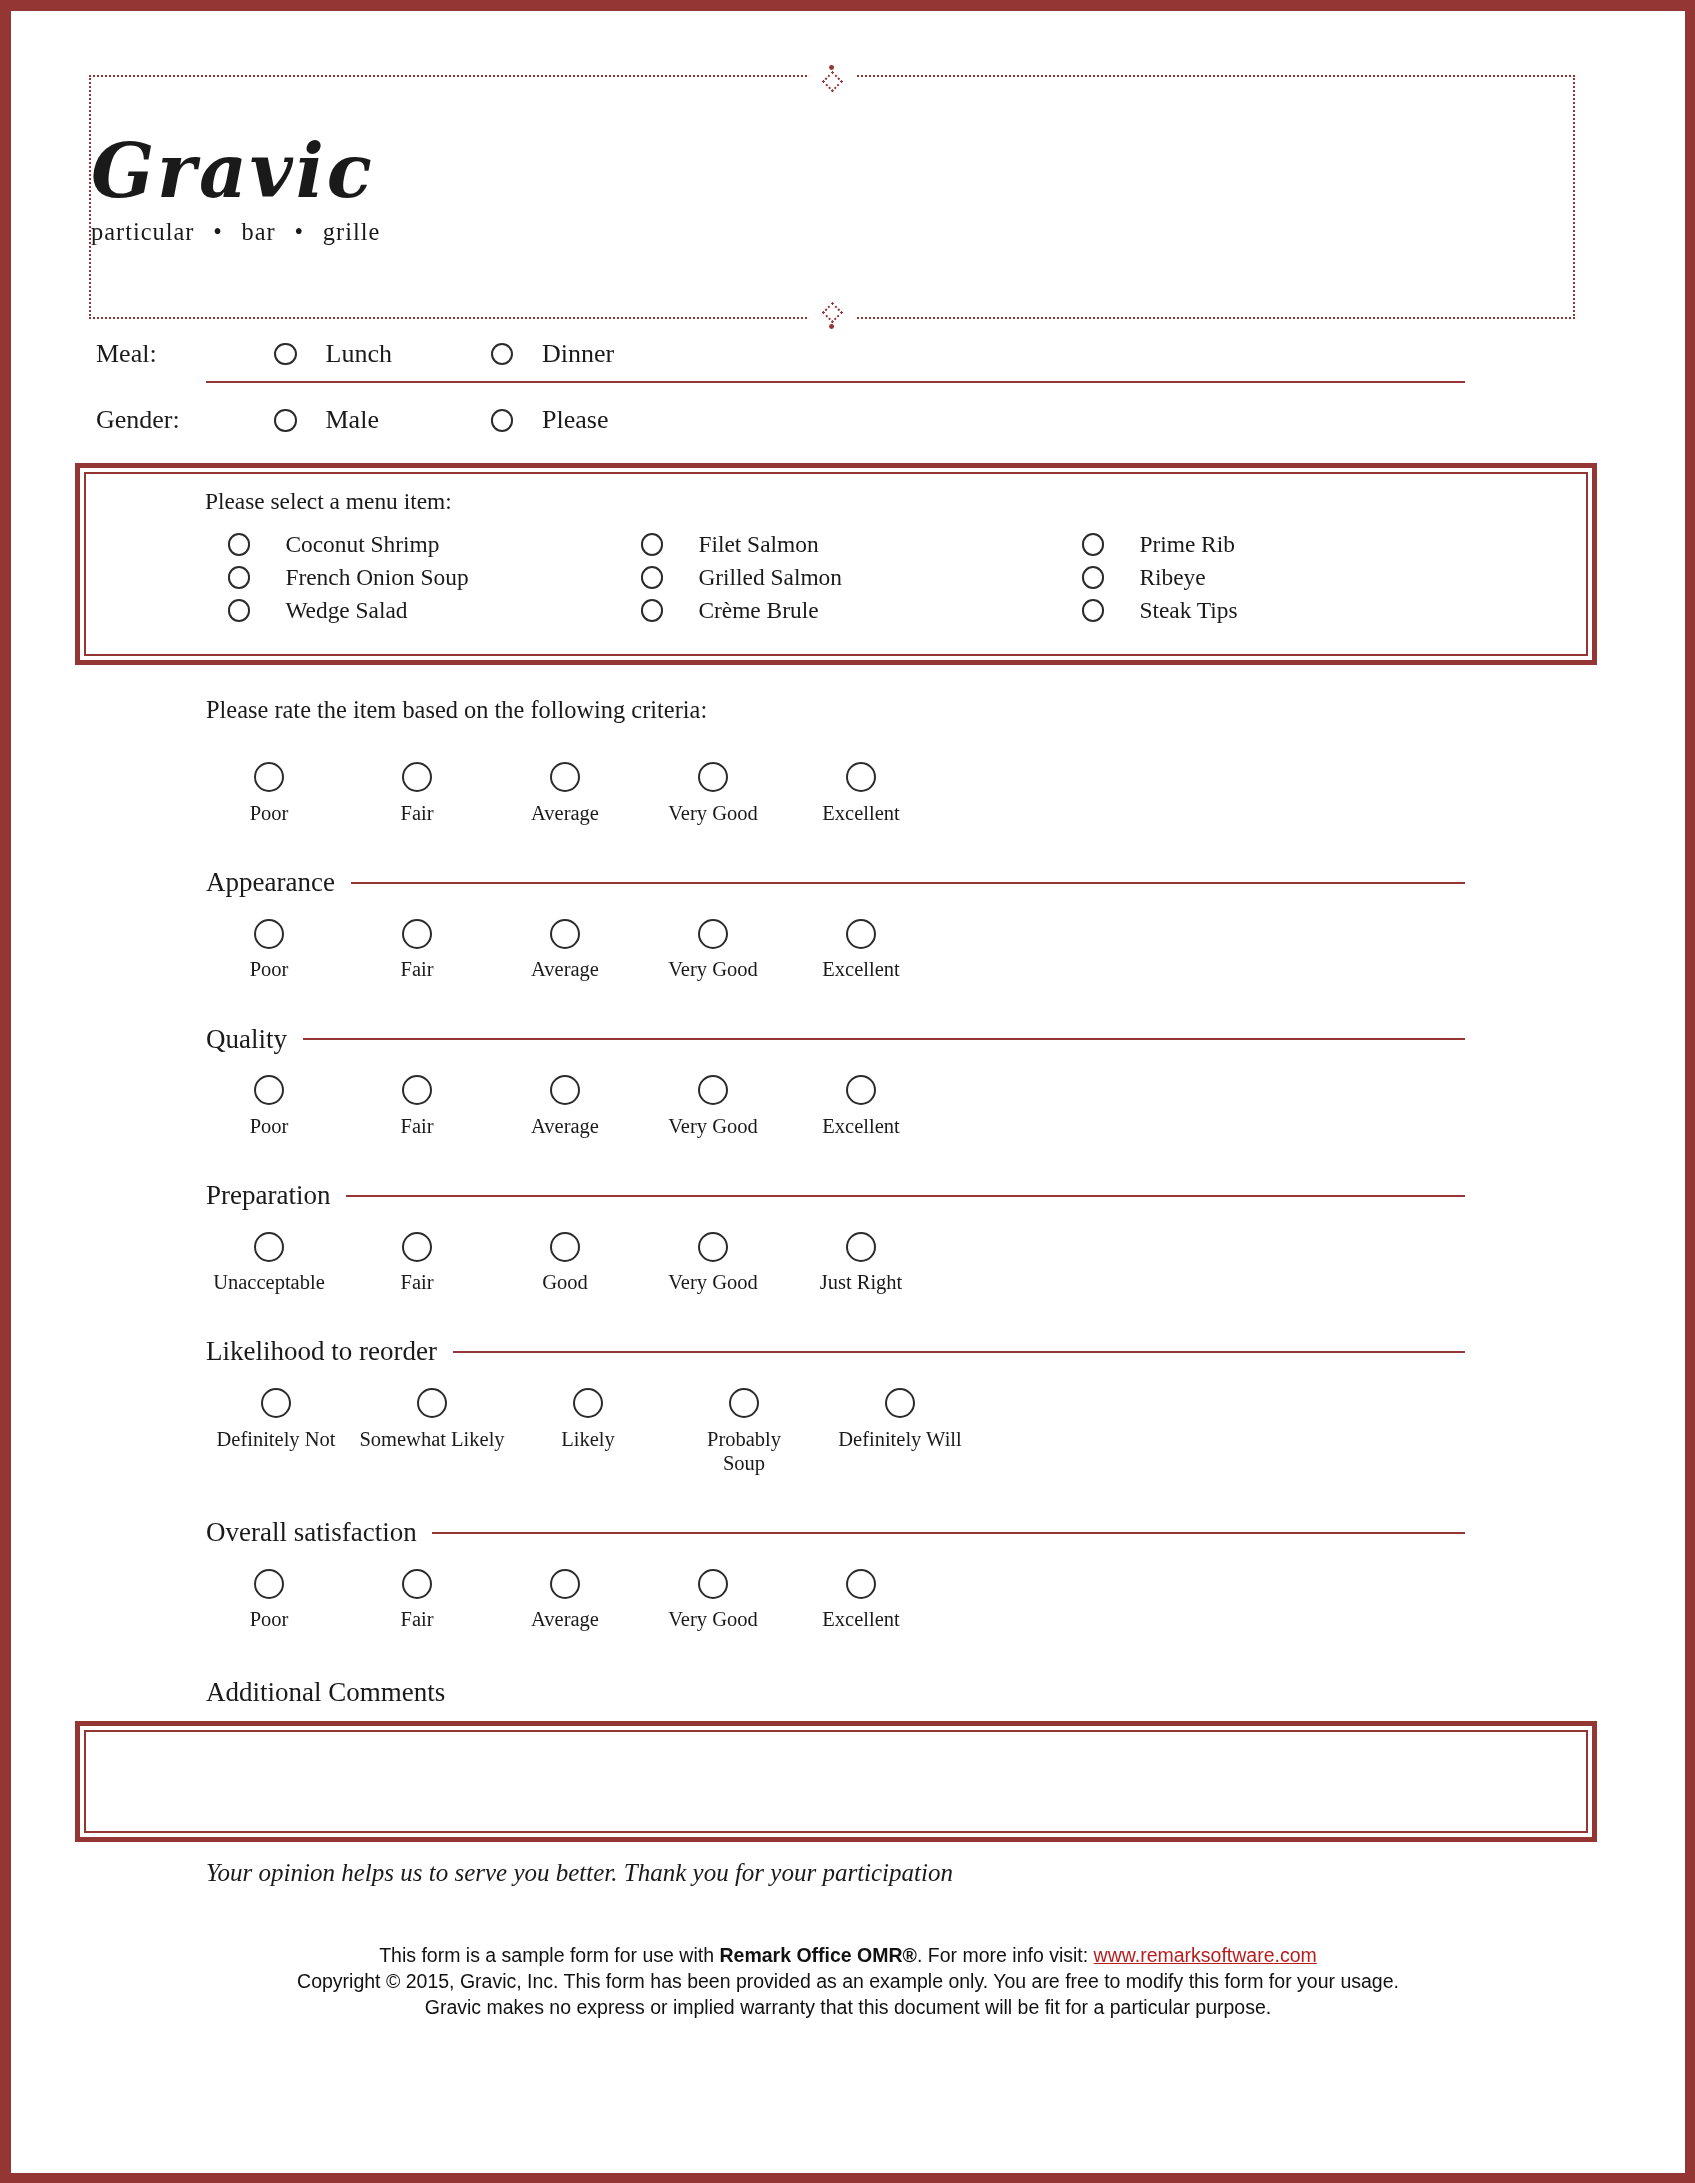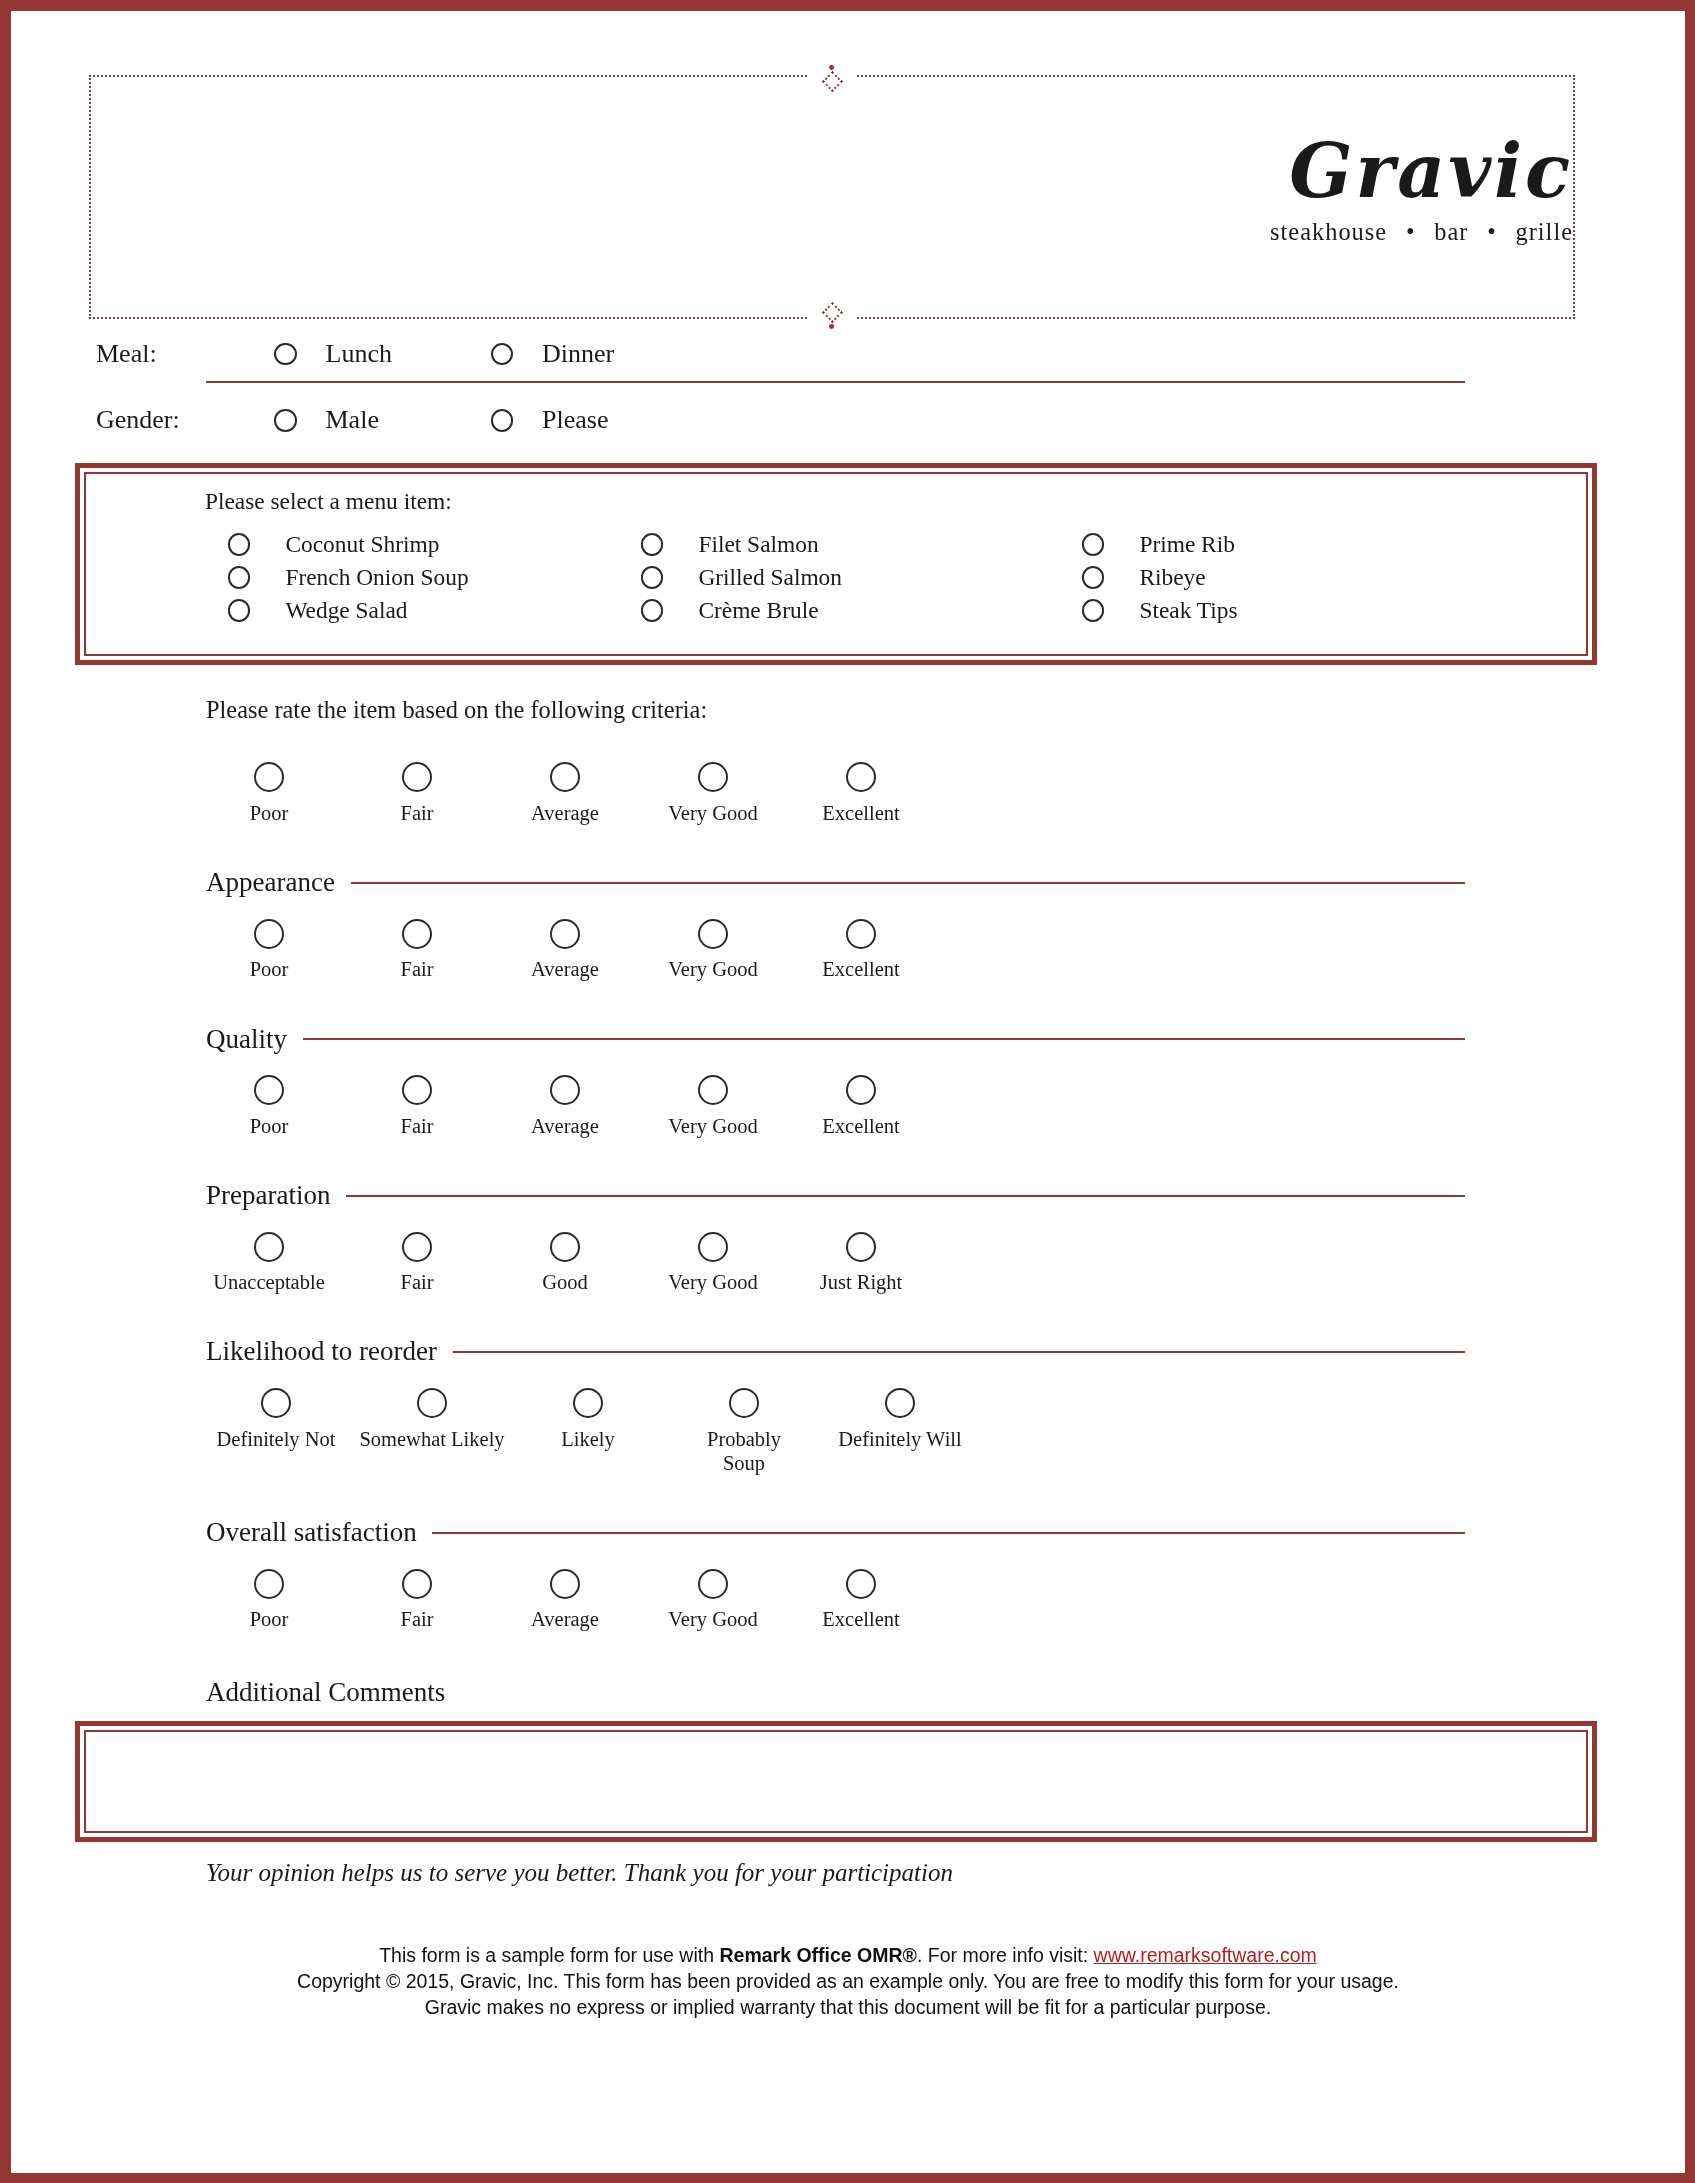--- a/index.html
+++ b/index.html
@@ -13,21 +13,21 @@
     overflow: hidden;
   }
 
   
   .decor {
     position: relative;
     margin: 64px 0 0 78px;
     width: 1486px; height: 244px;
     box-sizing: border-box;
     border: 2.9px dotted #943634;
-    text-align: right;
+    text-align: left;
   }
   .orn { position: absolute; left: 50%; transform: translateX(-50%);
     background: #fff; padding: 0 15.6px; height: 33px;
     display: flex; flex-direction: column; align-items: center; justify-content: center; gap: 3.9px; }
   .orn-top { top: -16.6px; }
   .orn-bottom { bottom: -16.6px; }
   .orn-dot { width: 4.9px; height: 4.9px; border-radius: 50%; background: #943634; }
   .orn-diamond { width: 10.7px; height: 10.7px; border: 2px dotted #943634; transform: rotate(45deg); }
 
   .logo {
@@ -87,21 +87,21 @@
 </style>
 </head>
 <body>
 
 <div class="decor">
   <div class="orn orn-top">
     <div class="orn-dot"></div>
     <div class="orn-diamond"></div>
   </div>
   <div class="logo">Gravic</div>
-  <div class="logo-sub">steakhouse • bar • grille</div>
+  <div class="logo-sub">particular • bar • grille</div>
   <div class="orn orn-bottom">
     <div class="orn-diamond"></div>
     <div class="orn-dot"></div>
   </div>
 </div>
 
 <div class="choice-row meal-row">
   <span class="q-label">Meal:</span>
   <span class="radio-sm"></span>
   <span class="c-label">Lunch</span>

